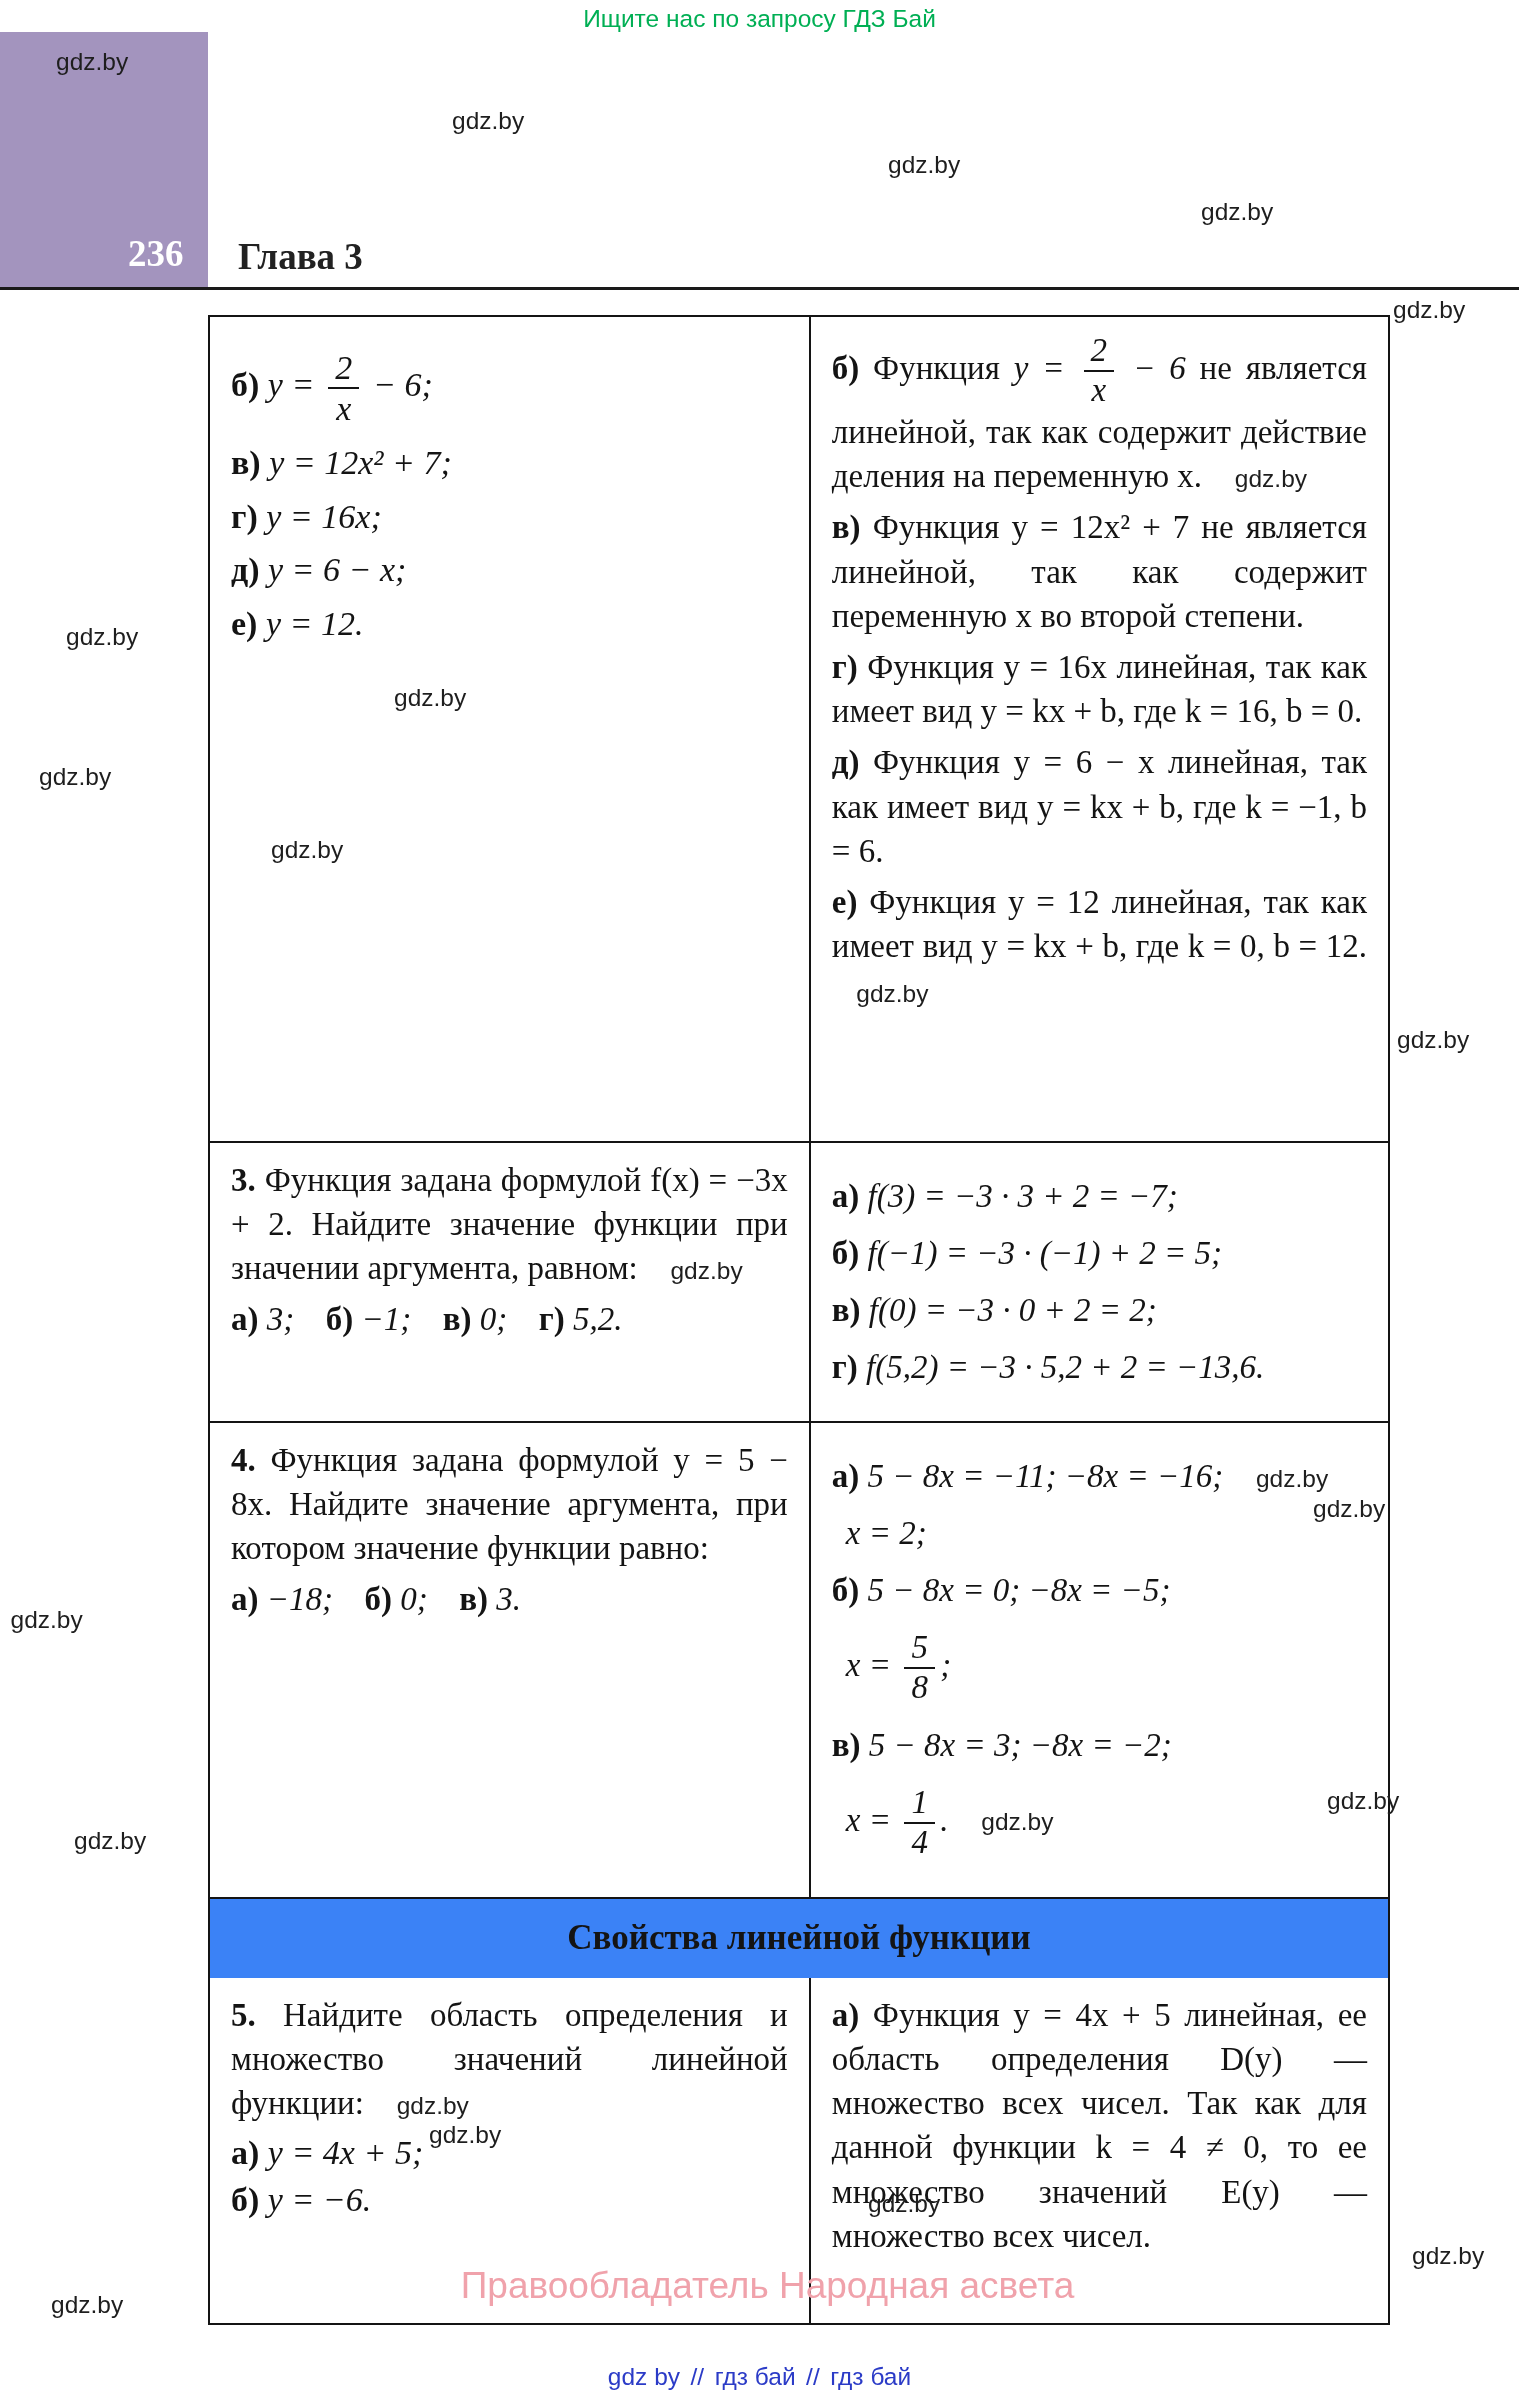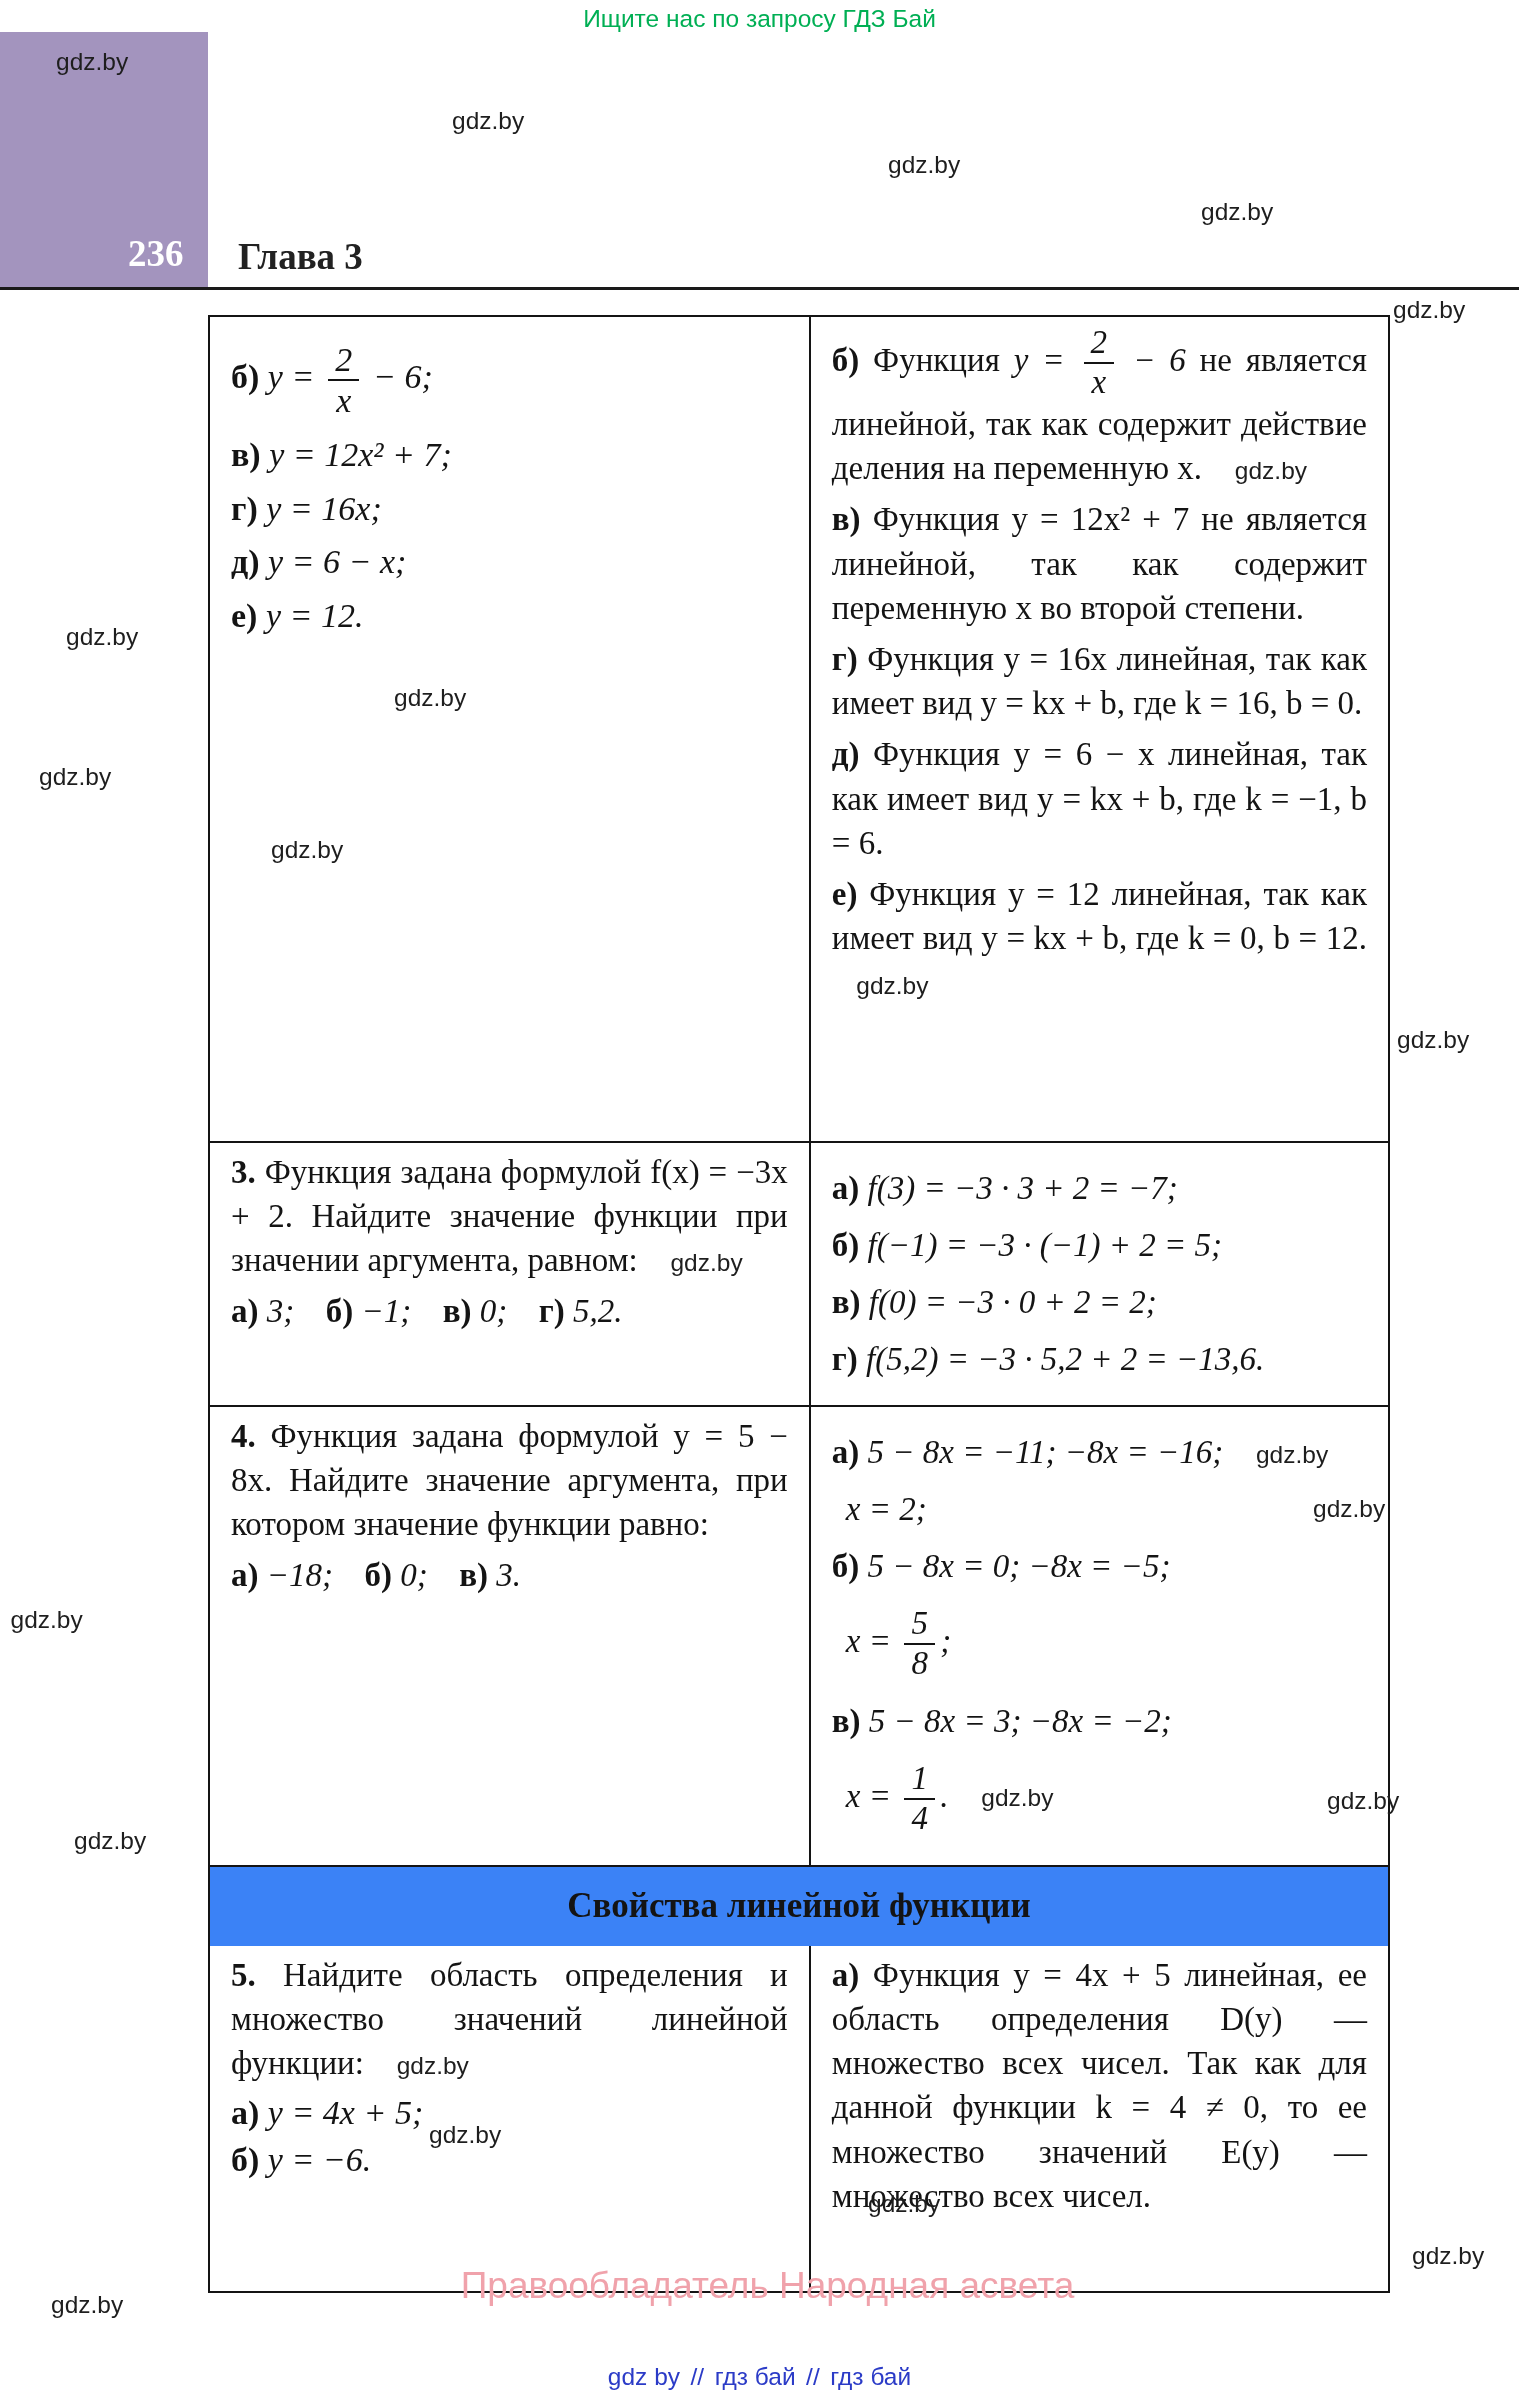--- a/index.html
+++ b/index.html
@@ -12,21 +12,21 @@
     font-family:"Liberation Sans", sans-serif; font-size:24.5px; color:#00af54;
   }
   .purple-box { position:absolute; left:0; top:31.5px; width:208px; height:256px; background:#a394be; }
   .page-number { position:absolute; right:24.5px; bottom:12.3px; font-size:37px; font-weight:bold; color:#ffffff; }
   .chapter { position:absolute; left:238px; top:235px; font-size:37px; font-weight:bold; color:#222; }
   .header-rule { position:absolute; left:0; top:287px; width:1519px; height:2.6px; background:#1a1a1a; }
 
   .gdz-table { position:absolute; left:208px; top:315px; width:1178px; border:2.6px solid #141414; }
   .trow { display:grid; grid-template-columns:51% 49%; }
   .trow + .trow, .section-header { border-top:2.6px solid #141414; }
-  .cell { padding:7px 21px; box-sizing:border-box; }
+  .cell { padding:15px 21px; box-sizing:border-box; }
   .cell.left { border-right:2.6px solid #141414; }
   .row1 { min-height:824px; }
   .row2 { min-height:259px; }
   .row3 { min-height:355px; }
   .row4 { min-height:345px; }
   .section-header {
     background:#3b82f6; min-height:79px; display:flex; align-items:center; justify-content:center;
     font-size:35px; font-weight:bold; position:relative;
   }
 

